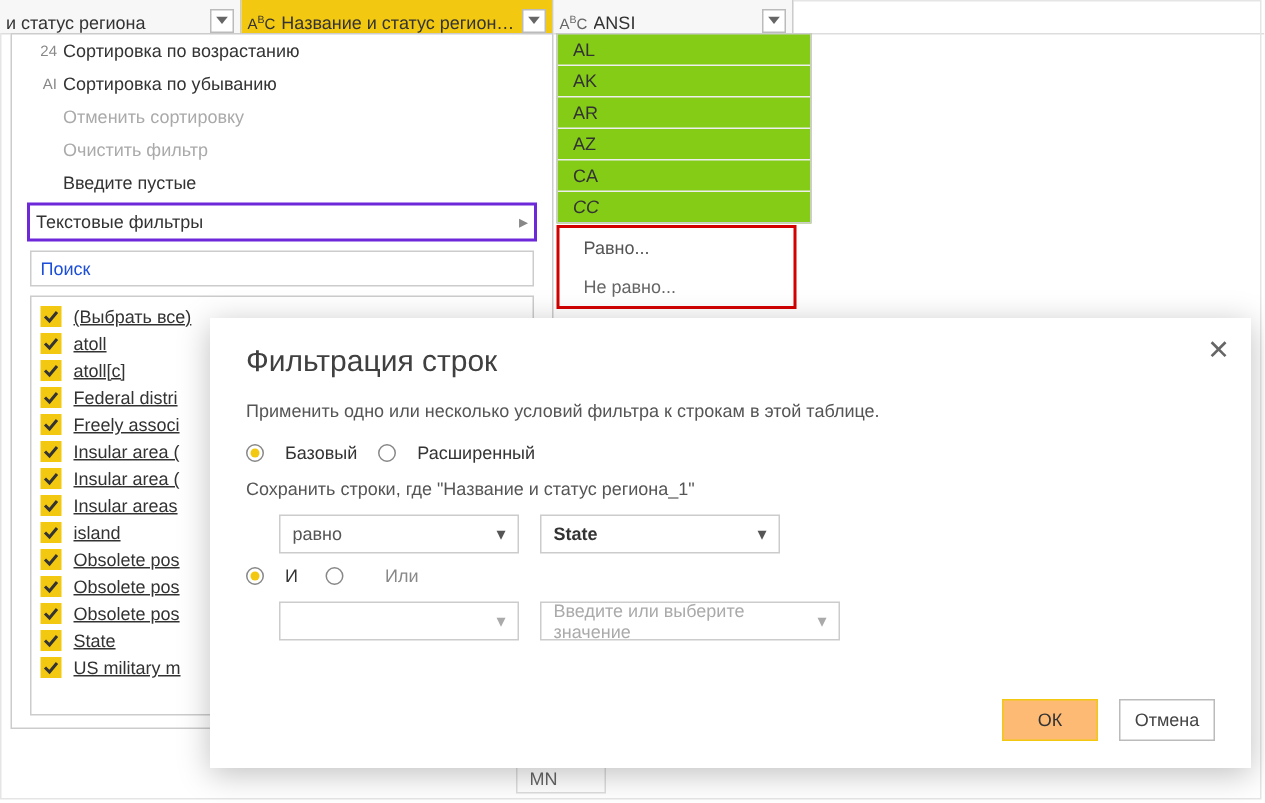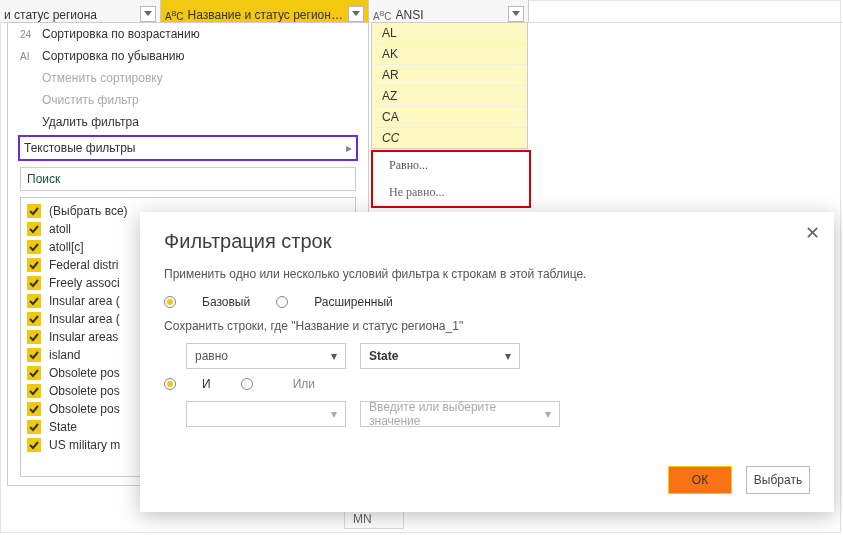--- a/index.html
+++ b/index.html
@@ -53,23 +53,23 @@
     cursor: pointer;
   }
   .col-header .dd-btn svg { display:block; }
   .hl-red { border: 2px solid #6d28d9; }
 
   
   .ansi-list {
     position: absolute;
     left: 371px;
     top: 22px;
-    width: 157px;
+    width: 170px;
     border: 1px solid #ccc;
-    background: #fef9c3;
+    background: #84cc16;
     z-index: 5;
   }
   .ansi-list .item {
     padding: 3px 10px;
     border-bottom: 1px solid #eee;
     cursor: pointer;
   }
   .ansi-list .item:last-child { border-bottom: none; font-style: italic; }
 
   
@@ -79,21 +79,20 @@
     top: 150px;
     width: 160px;
     background: #fff;
     border: 2px solid #d30000;
     z-index: 6;
   }
   .textfilter-menu .mi {
     padding: 6px 16px;
     cursor: pointer;
     color: #666;
-    font-family: Liberation Serif, serif;
   }
   .textfilter-menu .mi.sel { color: #555; }
 
   
   .filter-panel {
     position: absolute;
     left: 7px;
     top: 22px;
     width: 362px;
     background: #fff;
@@ -107,42 +106,44 @@
     padding: 4px 12px;
     cursor: pointer;
     color: #333;
   }
   .fp-row.disabled { color: #aaa; cursor: default; }
   .fp-row .pre {
     width: 18px;
     font-size: 10px;
     color: #888;
     margin-right: 4px;
+    text-align: right;
   }
   .fp-row .arrow {
     margin-left: auto;
     color: #888;
   }
   .fp-search {
     margin: 6px 12px;
     border: 1px solid #ccc;
     padding: 4px 6px;
-    color: #14532d;
+    color: #1d4ed8;
   }
   .fp-check-area {
     margin: 4px 12px 0 12px;
     border: 1px solid #ccc;
     height: 280px;
     overflow: hidden;
     padding: 4px;
   }
   .chk-row {
     display: flex;
     align-items: flex-start;
     padding: 2px 2px;
+    text-decoration: underline;
   }
   .chk {
     width: 14px;
     height: 14px;
     background: #f2c811;
     margin-right: 8px;
     display: flex;
     align-items: center;
     justify-content: center;
   }
@@ -186,21 +187,21 @@
     margin: 0 0 14px 0;
   }
   .dialog .desc {
     color: #555;
     margin-bottom: 14px;
   }
   .radio-row, .logic-row {
     display: flex;
     align-items: center;
     margin-bottom: 10px;
-    gap: 24px;
+    gap: 12px;
   }
   .radio {
     width: 12px; height: 12px; border-radius: 50%;
     border: 1px solid #888;
     display: inline-flex; align-items: center; justify-content: center;
     margin-right: 2px;
   }
   .radio.checked::after {
     content: ""; width: 6px; height: 6px; border-radius: 50%; background: #f2c811;
   }
@@ -238,21 +239,21 @@
     border: 1px solid #bbb;
     background: #fff;
     display: flex;
     align-items: center;
     justify-content: center;
     cursor: pointer;
     font-size: 12px;
     color: #444;
   }
   .btn.primary {
-    background: #f97316;
+    background: #fdba74;
     border-color: #f2c811;
     color: #333;
   }
   .outer-frame {
     position: absolute;
     left: 0; top: 0; width: 841px; height: 533px;
     border: 1px solid #e5e5e5;
     pointer-events: none;
   }
 </style>
@@ -316,21 +317,21 @@
   <div class="fp-row disabled">
     <span class="pre"></span>
     <span>Отменить сортировку</span>
   </div>
   <div class="fp-row disabled">
     <span class="pre"></span>
     <span>Очистить фильтр</span>
   </div>
   <div class="fp-row">
     <span class="pre"></span>
-    <span>Удалить фильтра</span>
+    <span>Введите пустые</span>
   </div>
   <div class="fp-row hl-red" style="margin:2px 10px; padding:4px 4px;">
     <span>Текстовые фильтры</span>
     <span class="arrow">▸</span>
   </div>
   <div class="fp-search">
     <span>Поиск</span>
   </div>
   <div class="fp-check-area" id="chk-area">
       <div class="chk-row">
@@ -493,16 +494,16 @@
       <span>Введите или выберите значение</span>
       <span class="caret">▾</span>
     </div>
   </div>
 
   <div class="btn-row">
     <div class="btn primary hl-red">
       <span>ОК</span>
     </div>
     <div class="btn">
-      <span>Выбрать</span>
+      <span>Отмена</span>
     </div>
   </div>
 </div>
 
 </body></html>

